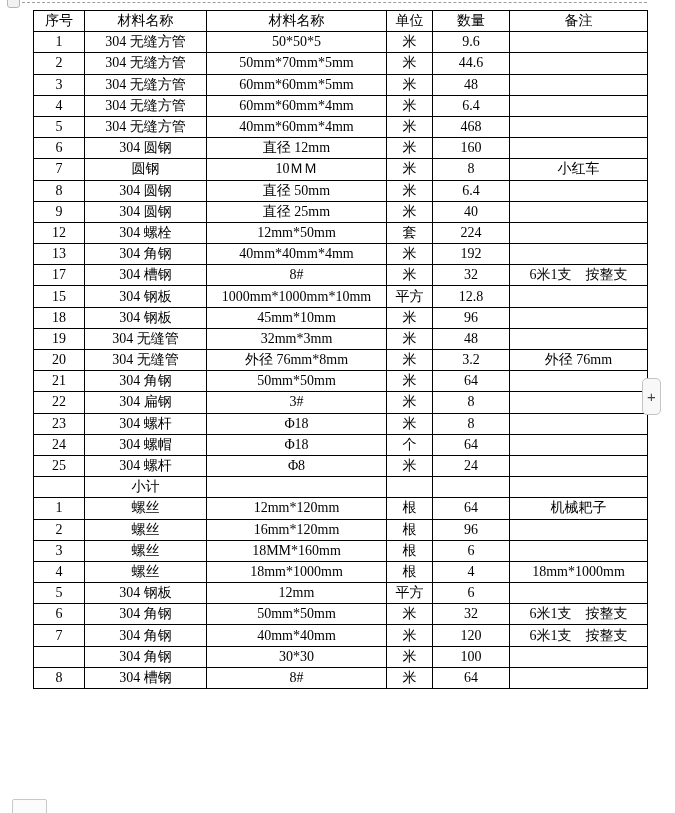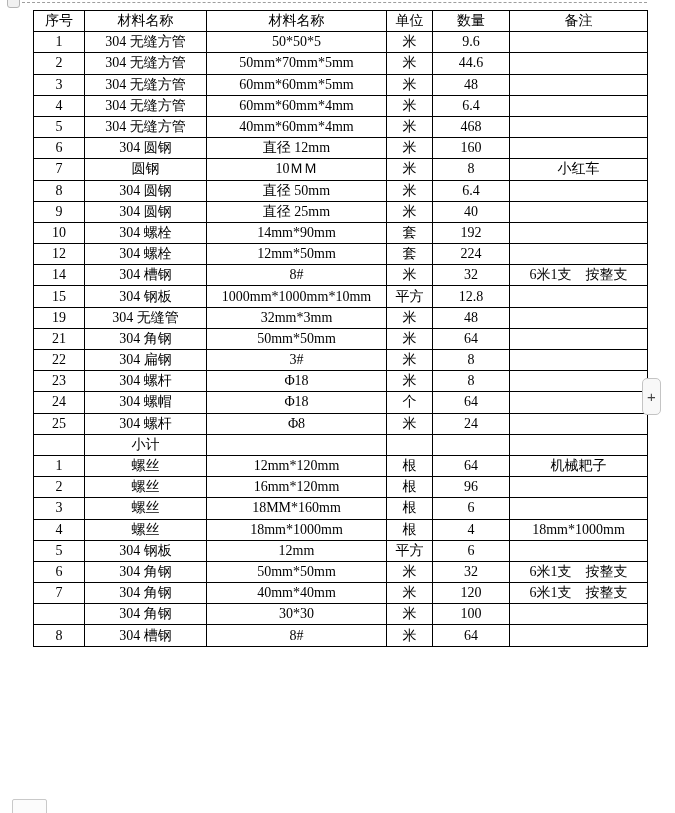--- a/index.html
+++ b/index.html
@@ -152,58 +152,74 @@
         </tr>
         <tr>
           <td>9</td>
           <td>304 圆钢</td>
           <td>直径 25mm</td>
           <td>米</td>
           <td>40</td>
           <td></td>
         </tr>
         <tr>
-          <td>10</td>
-          <td>304 螺栓</td>
-          <td>14mm*90mm</td>
-          <td>套</td>
-          <td>192</td>
-          <td></td>
-        </tr>
-        <tr>
           <td>12</td>
           <td>304 螺栓</td>
           <td>12mm*50mm</td>
           <td>套</td>
           <td>224</td>
           <td></td>
         </tr>
         <tr>
-          <td>14</td>
+          <td>13</td>
+          <td>304 角钢</td>
+          <td>40mm*40mm*4mm</td>
+          <td>米</td>
+          <td>192</td>
+          <td></td>
+        </tr>
+        <tr>
+          <td>17</td>
           <td>304 槽钢</td>
           <td>8#</td>
           <td>米</td>
           <td>32</td>
           <td>6米1支　按整支</td>
         </tr>
         <tr>
           <td>15</td>
           <td>304 钢板</td>
           <td>1000mm*1000mm*10mm</td>
           <td>平方</td>
           <td>12.8</td>
           <td></td>
         </tr>
         <tr>
+          <td>18</td>
+          <td>304 钢板</td>
+          <td>45mm*10mm</td>
+          <td>米</td>
+          <td>96</td>
+          <td></td>
+        </tr>
+        <tr>
           <td>19</td>
           <td>304 无缝管</td>
           <td>32mm*3mm</td>
           <td>米</td>
           <td>48</td>
           <td></td>
+        </tr>
+        <tr>
+          <td>20</td>
+          <td>304 无缝管</td>
+          <td>外径 76mm*8mm</td>
+          <td>米</td>
+          <td>3.2</td>
+          <td>外径 76mm</td>
         </tr>
         <tr>
           <td>21</td>
           <td>304 角钢</td>
           <td>50mm*50mm</td>
           <td>米</td>
           <td>64</td>
           <td></td>
         </tr>
         <tr>

